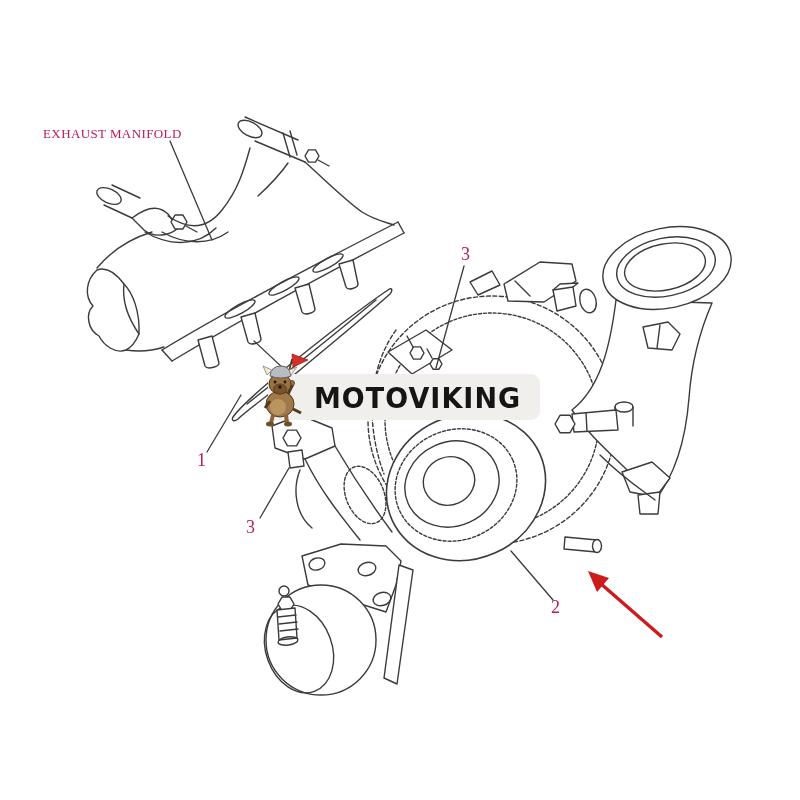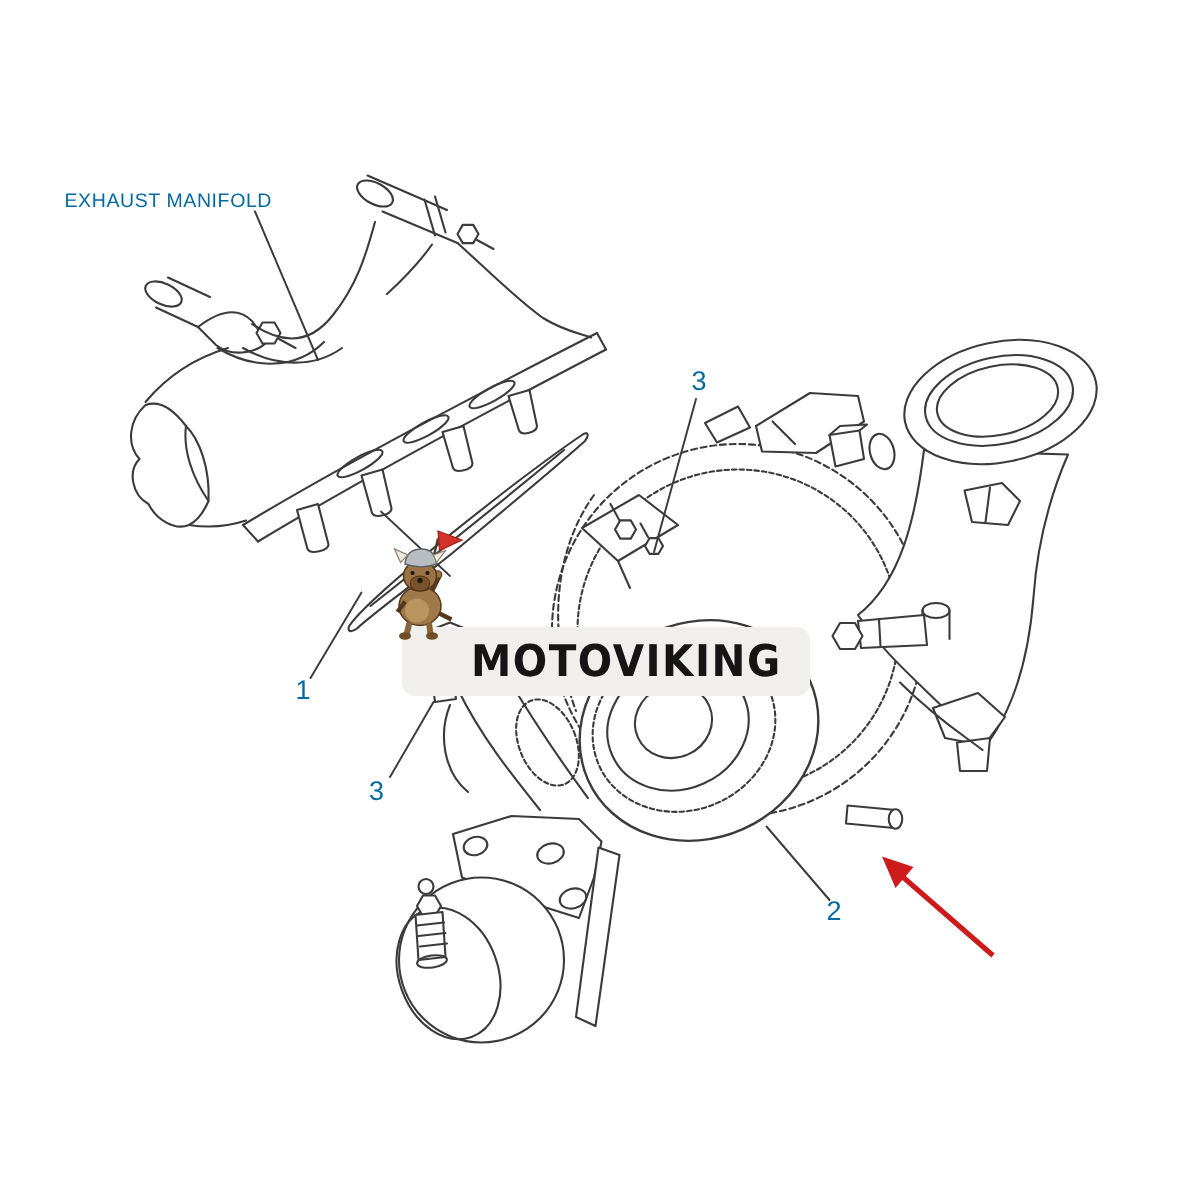--- a/index.html
+++ b/index.html
@@ -2,32 +2,32 @@
 <html><head>
 <meta charset="utf-8">
 <style>
   html,body{margin:0;padding:0;background:#ffffff;}
   .stage{
     position:relative;width:800px;height:800px;background:#ffffff;overflow:hidden;
     font-family:"Liberation Sans", sans-serif;
   }
   .lineart{position:absolute;left:0;top:0;z-index:1;}
   .diagram-label{
-    position:absolute;z-index:4;color:#0369a1;white-space:nowrap;
-    font-family:Liberation Sans, sans-serif;
+    position:absolute;z-index:4;color:#be185d;white-space:nowrap;
+    font-family:Liberation Serif, serif;
   }
   .manifold-label{left:43px;top:126px;font-size:13px;letter-spacing:.4px;}
   .callout{font-size:18px;}
   .callout-3-top{left:461px;top:244px;}
   .callout-1{left:197px;top:450px;}
   .callout-3-bottom{left:246px;top:517px;}
   .callout-2{left:551px;top:597px;}
   .wm-band{
     position:absolute;left:268px;top:374px;width:272px;height:46px;z-index:2;
-    background:#f1efec;border-radius:9px;margin-top:44px;
+    background:#f1efec;border-radius:9px;
   }
   .wm-text{
     position:absolute;left:46px;top:0;height:46px;line-height:47px;
     font-size:27px;font-weight:bold;letter-spacing:1px;color:#161414;
     font-family:"DejaVu Sans", sans-serif;transform:scaleY(1.08);transform-origin:left center;
     white-space:nowrap;
   }
   .wm-mascot{position:absolute;left:262px;top:351px;z-index:3;}
 </style>
 </head>

